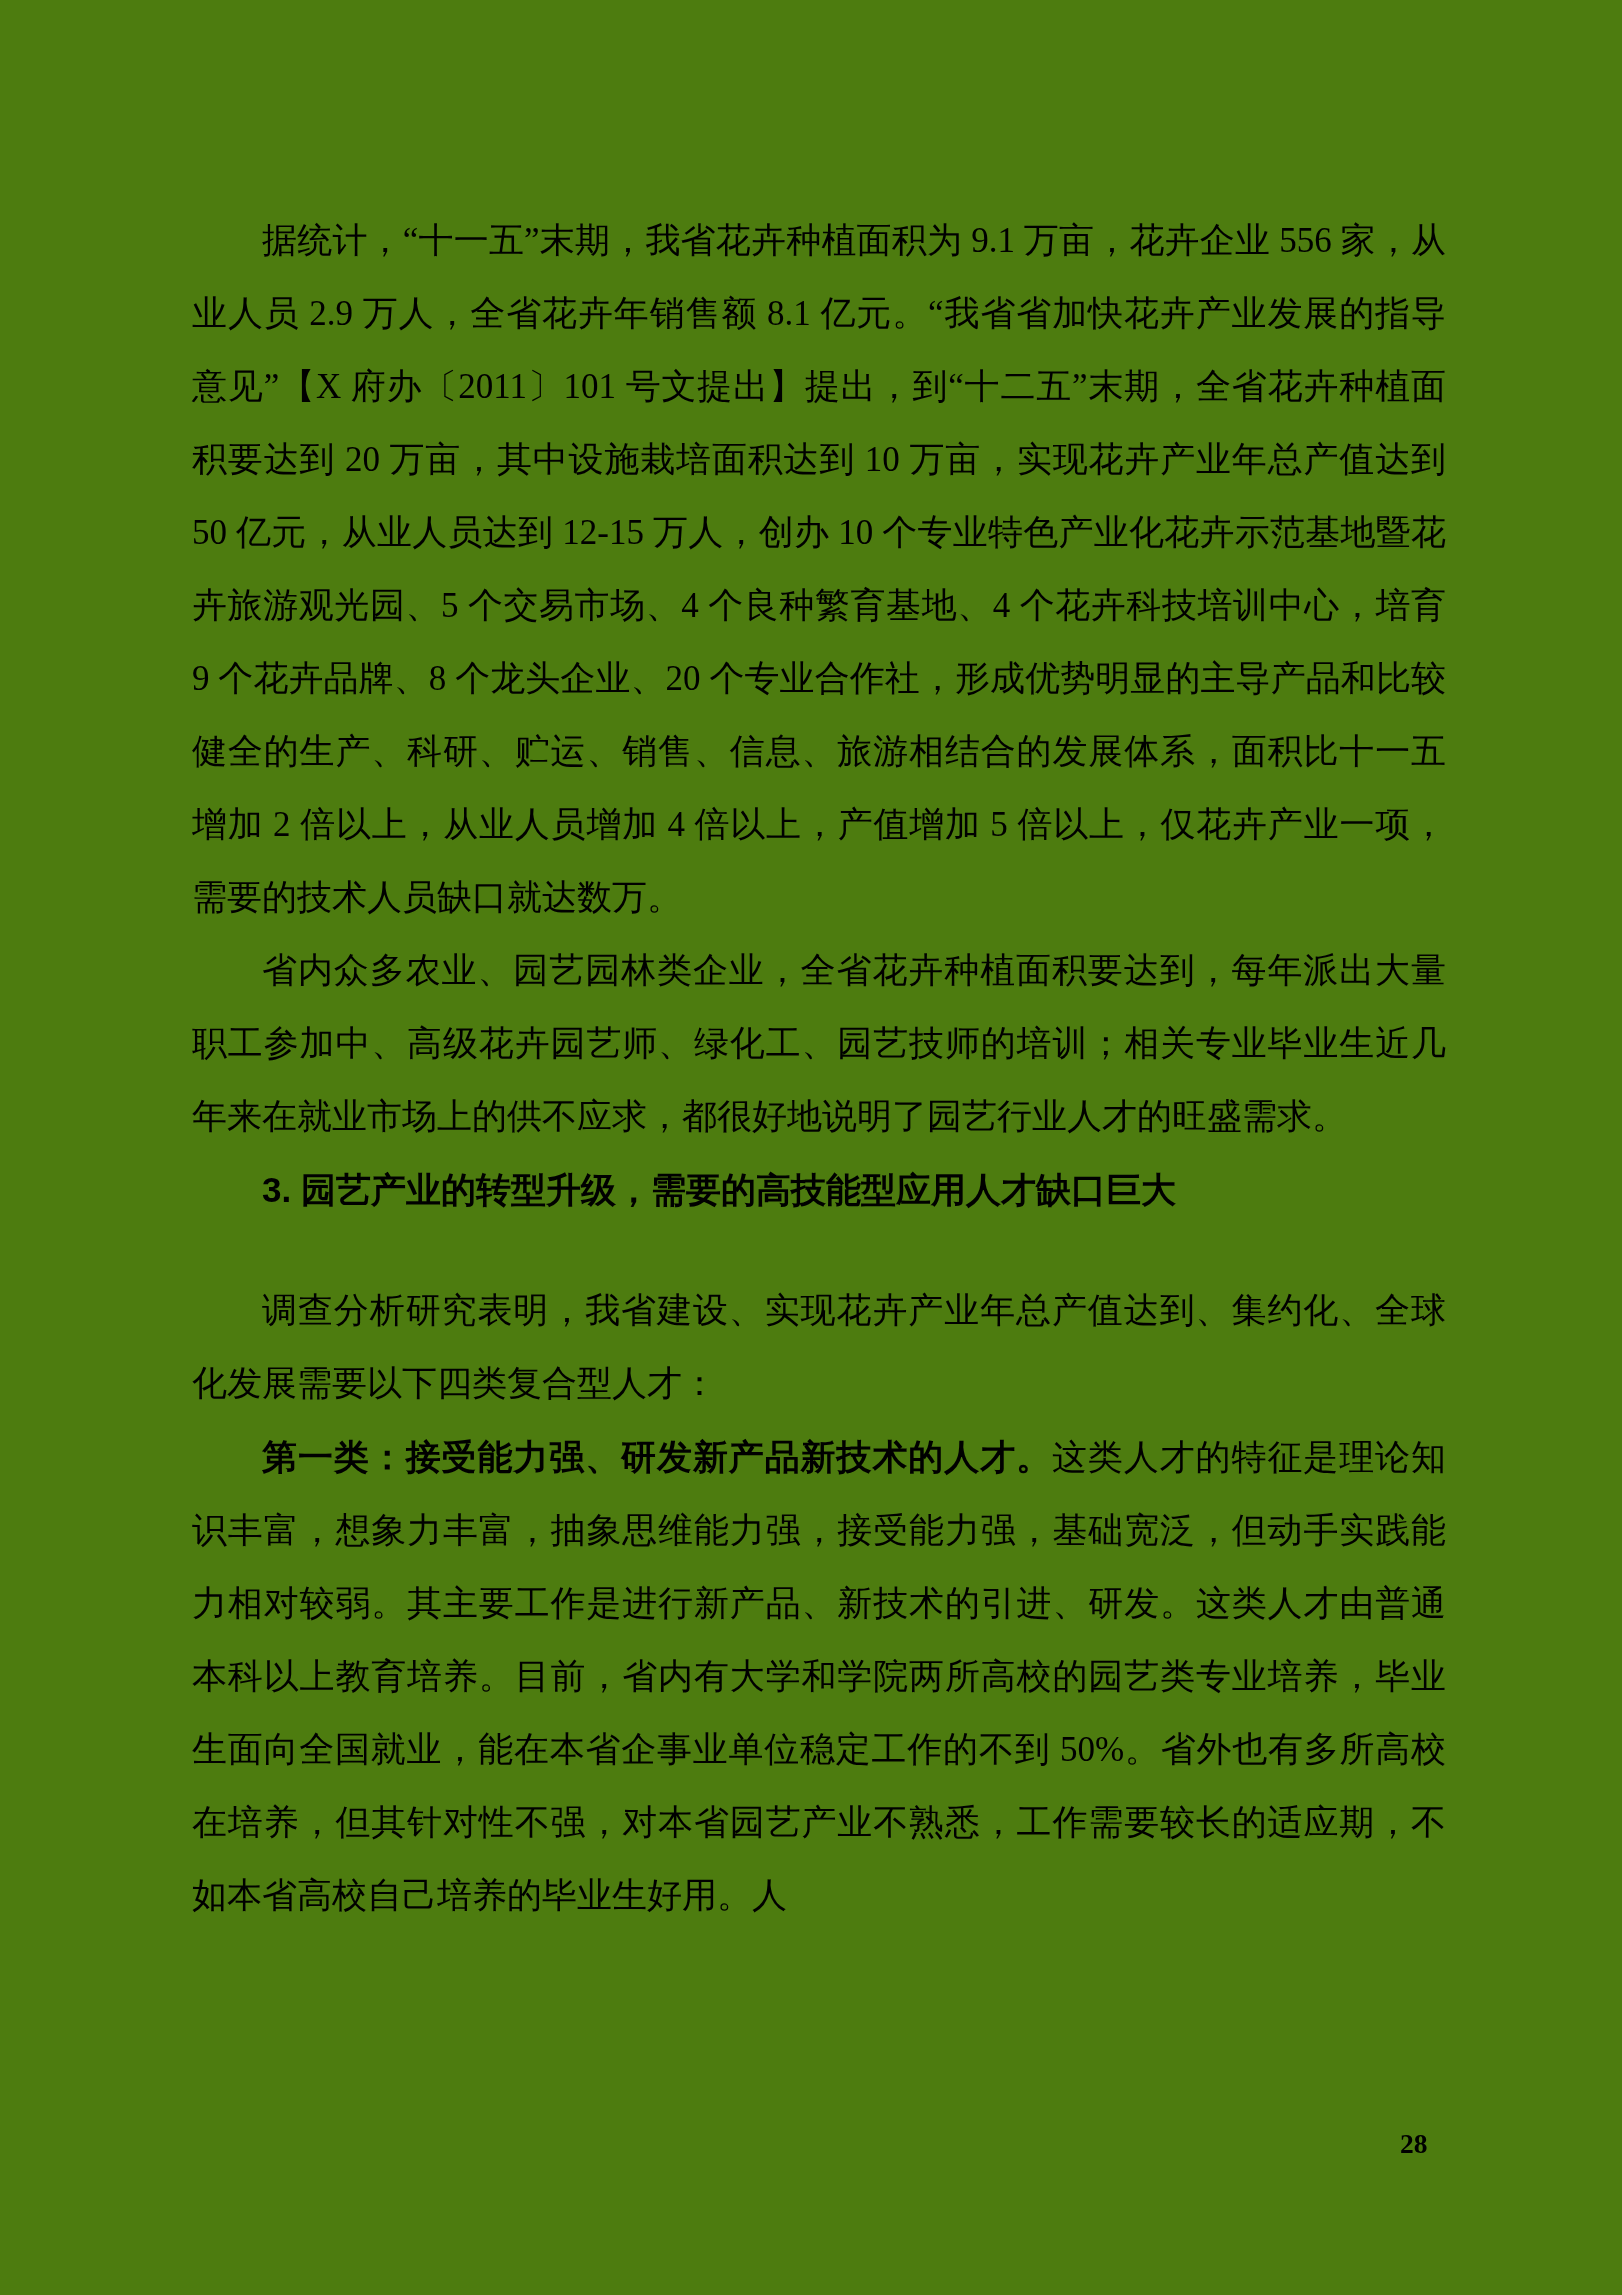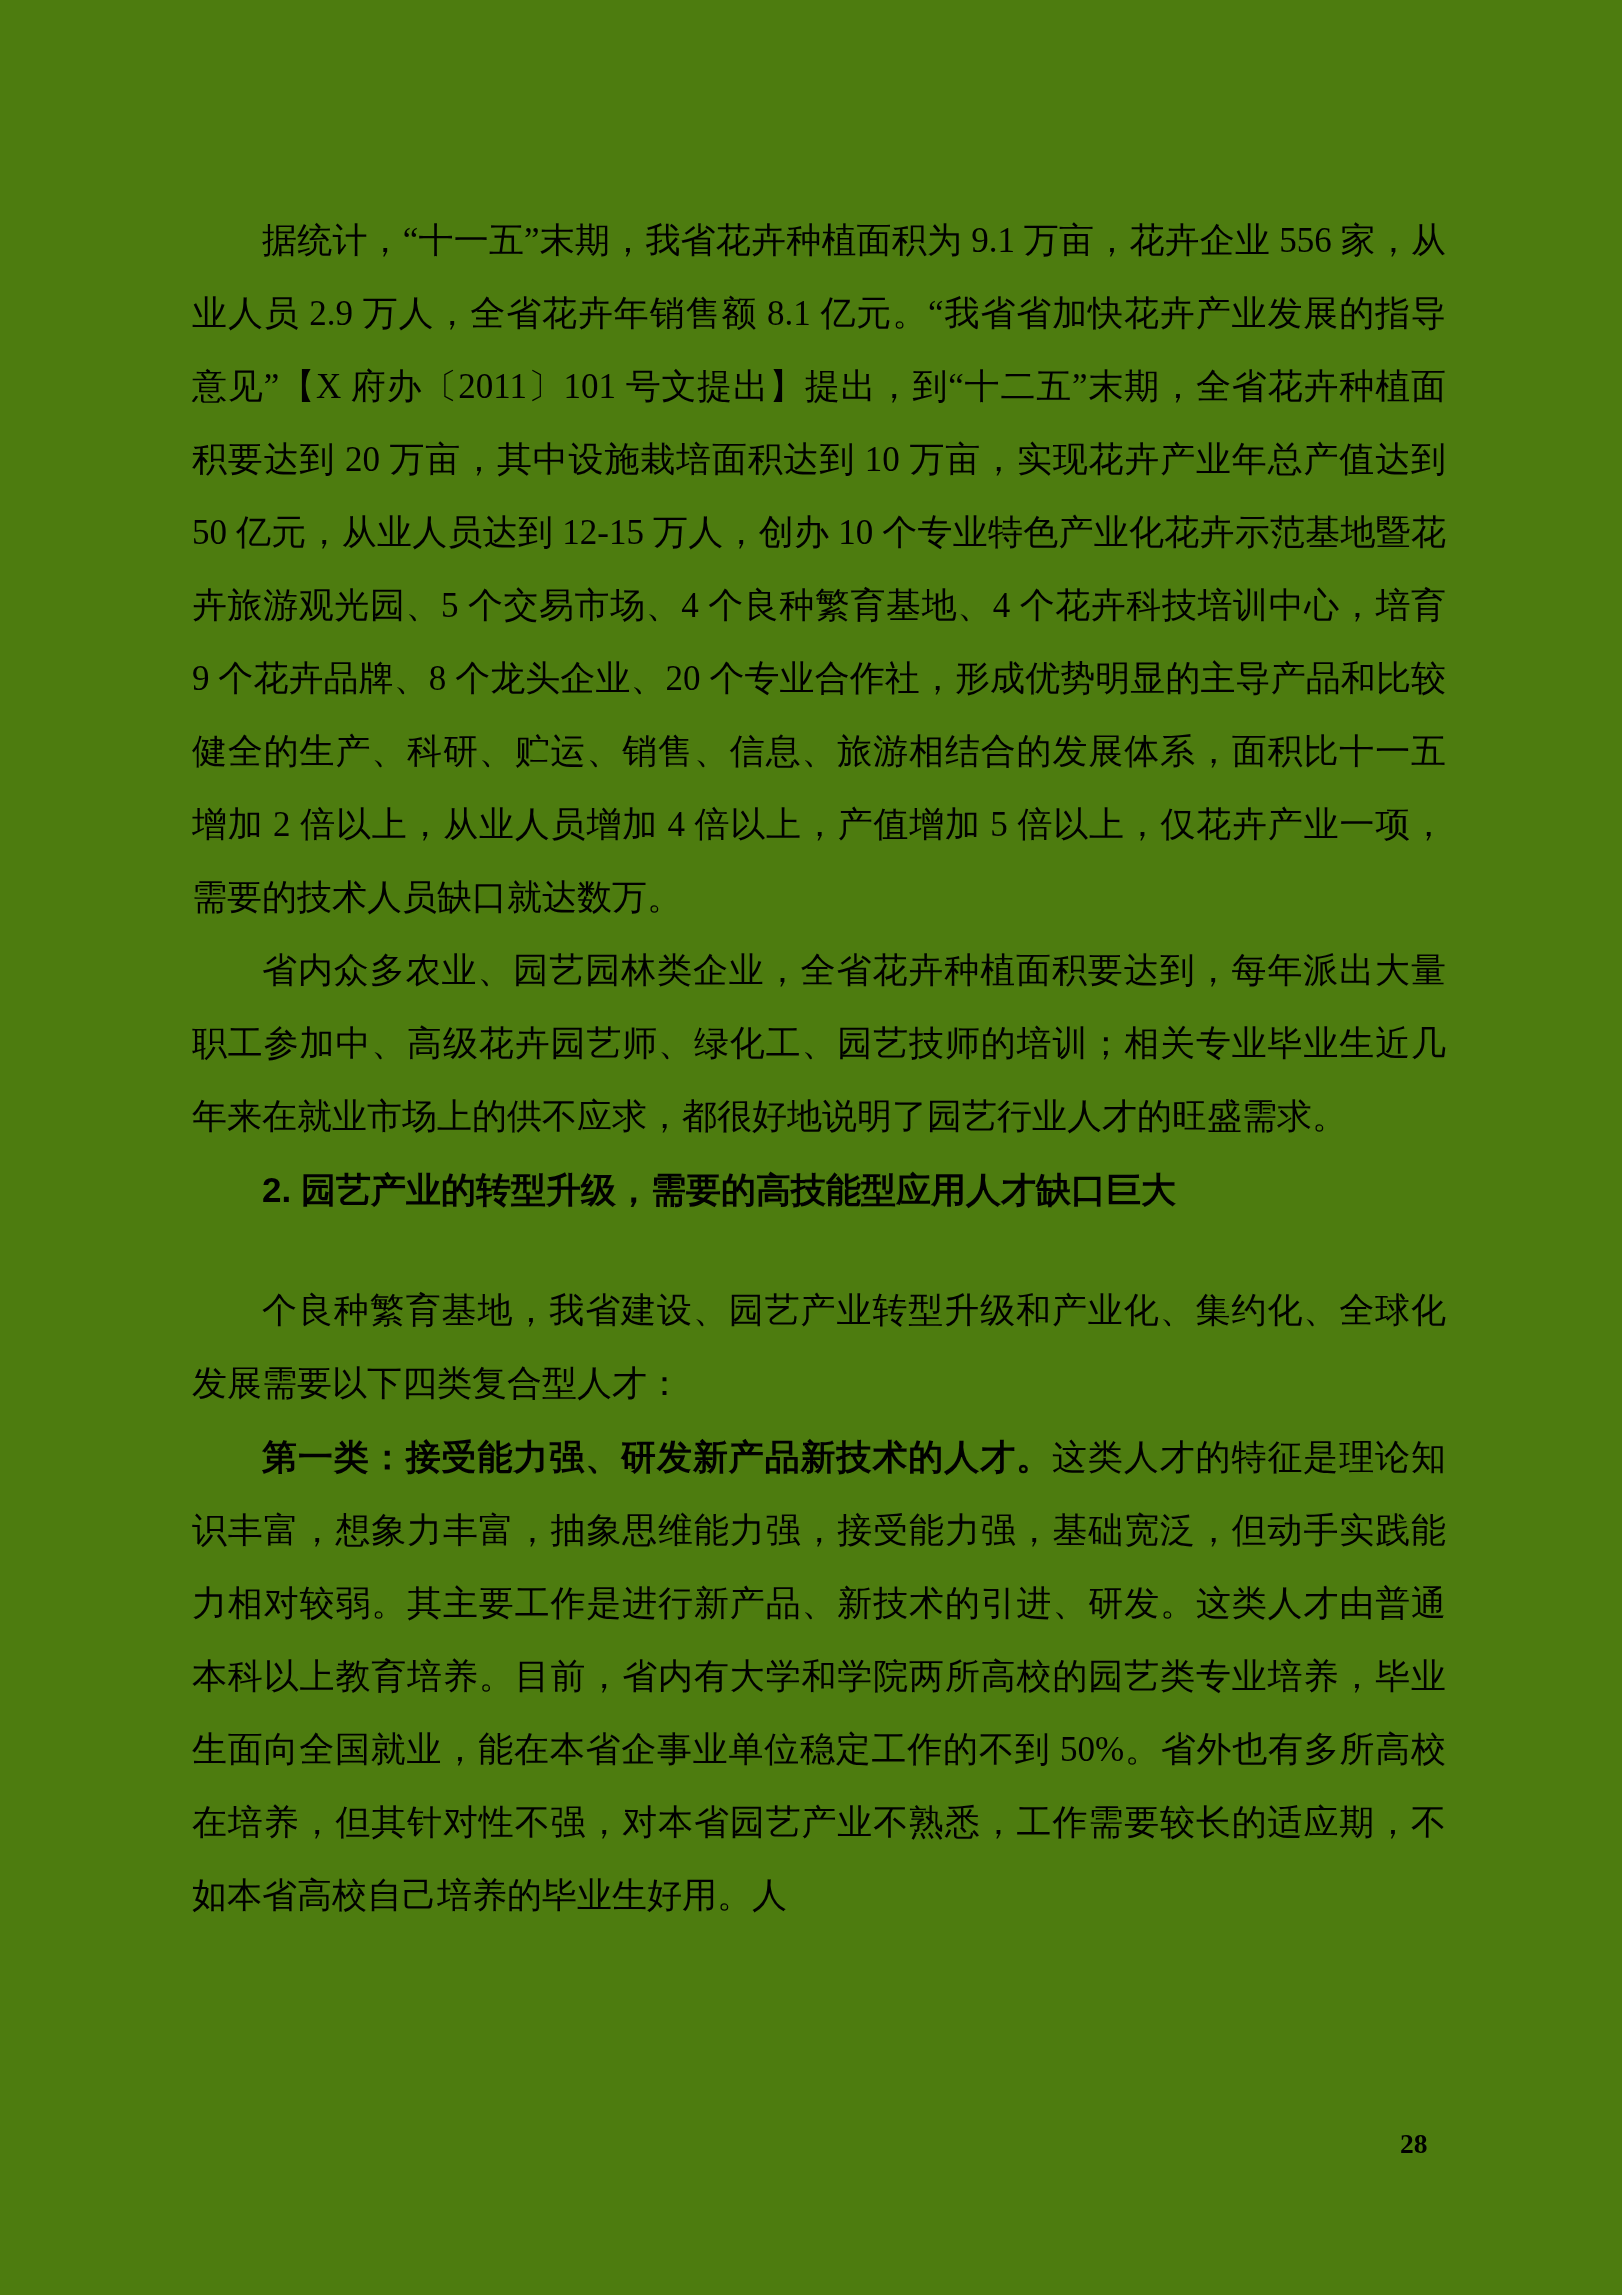--- a/index.html
+++ b/index.html
@@ -55,19 +55,19 @@
     font-weight: bold;
   }
 </style>
 </head>
 <body>
 
 <div class="page">
   <div class="text-block">
     <p class="body-para">据统计，“十一五”末期，我省花卉种植面积为 9.1 万亩，花卉企业 556 家，从业人员 2.9 万人，全省花卉年销售额 8.1 亿元。“我省省加快花卉产业发展的指导意见”【X 府办〔2011〕101 号文提出】提出，到“十二五”末期，全省花卉种植面积要达到 20 万亩，其中设施栽培面积达到 10 万亩，实现花卉产业年总产值达到 50 亿元，从业人员达到 12-15 万人，创办 10 个专业特色产业化花卉示范基地暨花卉旅游观光园、5 个交易市场、4 个良种繁育基地、4 个花卉科技培训中心，培育 9 个花卉品牌、8 个龙头企业、20 个专业合作社，形成优势明显的主导产品和比较健全的生产、科研、贮运、销售、信息、旅游相结合的发展体系，面积比十一五增加 2 倍以上，从业人员增加 4 倍以上，产值增加 5 倍以上，仅花卉产业一项，需要的技术人员缺口就达数万。</p>
     <p class="body-para">省内众多农业、园艺园林类企业，全省花卉种植面积要达到，每年派出大量职工参加中、高级花卉园艺师、绿化工、园艺技师的培训；相关专业毕业生近几年来在就业市场上的供不应求，都很好地说明了园艺行业人才的旺盛需求。</p>
-    <h2 class="heading">2. 园艺产业的转型升级，需要的高技能型应用人才缺口巨大</h2>
-    <p class="body-para">个良种繁育基地，我省建设、园艺产业转型升级和产业化、集约化、全球化发展需要以下四类复合型人才：</p>
+    <h2 class="heading">3. 园艺产业的转型升级，需要的高技能型应用人才缺口巨大</h2>
+    <p class="body-para">调查分析研究表明，我省建设、实现花卉产业年总产值达到、集约化、全球化发展需要以下四类复合型人才：</p>
     <p class="body-para"><span class="lead-bold">第一类：接受能力强、研发新产品新技术的人才。</span><span>这类人才的特征是理论知识丰富，想象力丰富，抽象思维能力强，接受能力强，基础宽泛，但动手实践能力相对较弱。其主要工作是进行新产品、新技术的引进、研发。这类人才由普通本科以上教育培养。目前，省内有大学和学院两所高校的园艺类专业培养，毕业生面向全国就业，能在本省企事业单位稳定工作的不到 50%。省外也有多所高校在培养，但其针对性不强，对本省园艺产业不熟悉，工作需要较长的适应期，不如本省高校自己培养的毕业生好用。人</span></p>
   </div>
   <div class="page-number">28</div>
 </div>
 
 
 </body></html>

